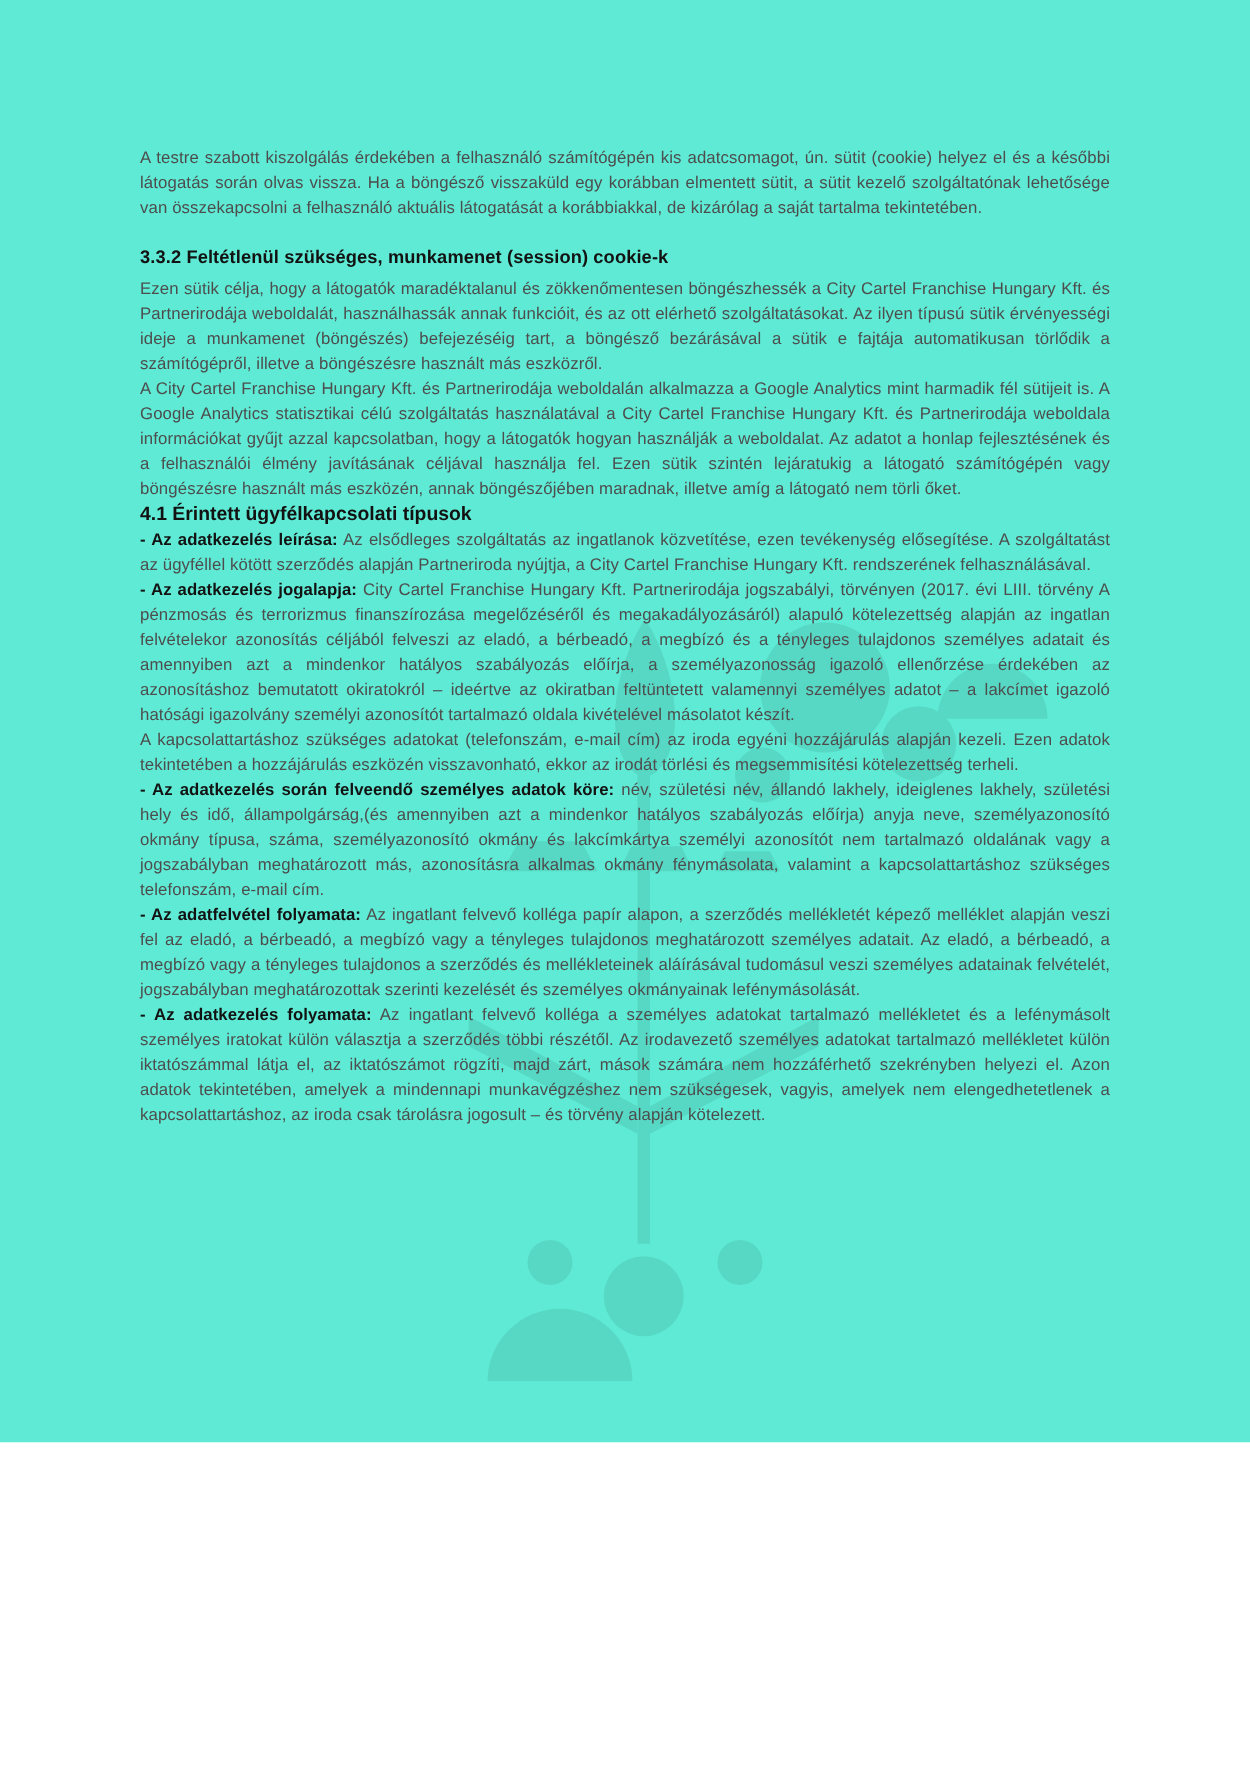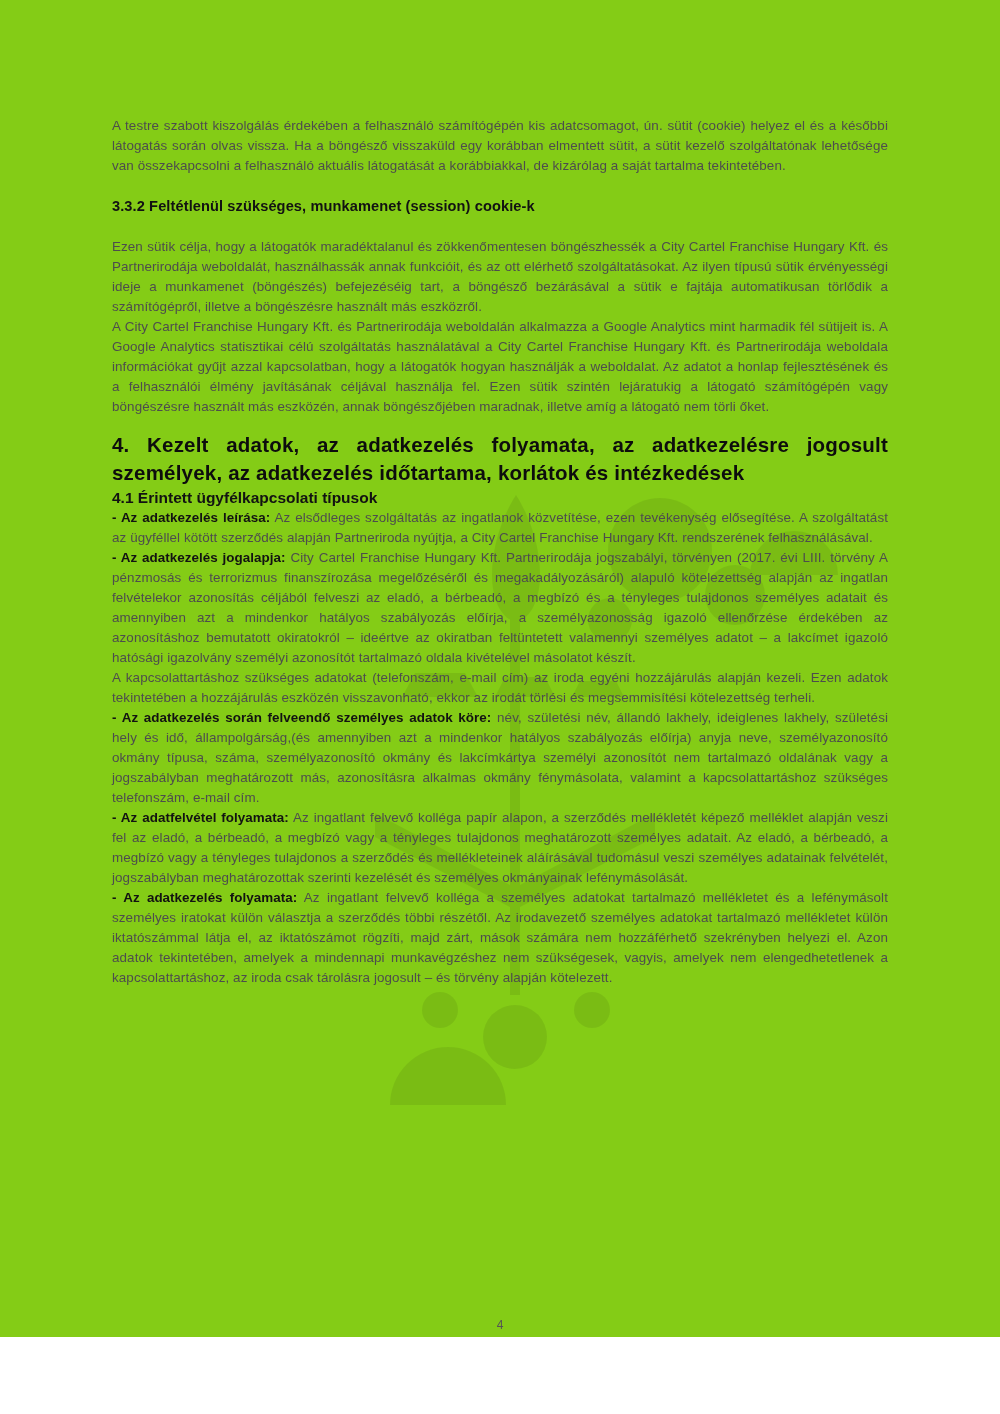--- a/index.html
+++ b/index.html
@@ -1,22 +1,22 @@
 <!DOCTYPE html>
 <html lang="hu"><head>
 <meta charset="utf-8">
 <style>
   * { margin: 0; padding: 0; box-sizing: border-box; }
   html, body { background: #ffffff; }
   .page {
     position: relative;
     width: 1000px;
-    height: 1337px;
+    height: 1154px;
     margin: 0 auto;
-    background: #84cc16;
+    background: #5eead4;
     overflow: hidden;
     font-family: "Liberation Sans", "DejaVu Sans", sans-serif;
   }
   .watermark {
     position: absolute;
     left: 280px;
     top: 425px;
     width: 560px;
     height: 680px;
     z-index: 0;
@@ -38,21 +38,21 @@
     text-align: justify;
   }
   .intro { margin: 0; }
   .h-sub {
     font-size: 14.6px;
     line-height: 21px;
     font-weight: 700;
     color: #121212;
     letter-spacing: 0.1px;
   }
-  .h-sub-332 { margin-top: 20px; margin-bottom: 20px; }
+  .h-sub-332 { margin-top: 20px; margin-bottom: 4px; }
   .h-sub-333 { margin-top: 18px; margin-bottom: 4px; }
   .h-main {
     margin-top: 14px;
     font-size: 20.5px;
     line-height: 28px;
     font-weight: 700;
     color: #0d0d0d;
     text-align: justify;
     letter-spacing: 0.2px;
   }
@@ -120,21 +120,20 @@
 
   <div class="content">
 
     <p class="body-text intro">A testre szabott kiszolgálás érdekében a felhasználó számítógépén kis adatcsomagot, ún. sütit (cookie) helyez el és a későbbi látogatás során olvas vissza. Ha a böngésző visszaküld egy korábban elmentett sütit, a sütit kezelő szolgáltatónak lehetősége van összekapcsolni a felhasználó aktuális látogatását a korábbiakkal, de kizárólag a saját tartalma tekintetében.</p>
 
     <h3 class="h-sub h-sub-332">3.3.2 Feltétlenül szükséges, munkamenet (session) cookie-k</h3>
     <p class="body-text">Ezen sütik célja, hogy a látogatók maradéktalanul és zökkenőmentesen böngészhessék a City Cartel Franchise Hungary Kft. és Partnerirodája weboldalát, használhassák annak funkcióit, és az ott elérhető szolgáltatásokat. Az ilyen típusú sütik érvényességi ideje a munkamenet (böngészés) befejezéséig tart, a böngésző bezárásával a sütik e fajtája automatikusan törlődik a számítógépről, illetve a böngészésre használt más eszközről.</p>
 
     <p class="body-text">A City Cartel Franchise Hungary Kft. és Partnerirodája weboldalán alkalmazza a Google Analytics mint harmadik fél sütijeit is. A Google Analytics statisztikai célú szolgáltatás használatával a City Cartel Franchise Hungary Kft. és Partnerirodája weboldala információkat gyűjt azzal kapcsolatban, hogy a látogatók hogyan használják a weboldalat. Az adatot a honlap fejlesztésének és a felhasználói élmény javításának céljával használja fel. Ezen sütik szintén lejáratukig a látogató számítógépén vagy böngészésre használt más eszközén, annak böngészőjében maradnak, illetve amíg a látogató nem törli őket.</p>
 
-    <h1 class="h-main">4. Kezelt adatok, az adatkezelés folyamata, az adatkezelésre jogosult személyek, az adatkezelés időtartama, korlátok és intézkedések</h1>
 
     <h2 class="h-41">4.1 Érintett ügyfélkapcsolati típusok</h2>
 
 
     <div class="paragraphs body-text">
       <p><strong>- Az adatkezelés leírása:</strong><span> Az elsődleges szolgáltatás az ingatlanok közvetítése, ezen tevékenység elősegítése. A szolgáltatást az ügyféllel kötött szerződés alapján Partneriroda nyújtja, a City Cartel Franchise Hungary Kft. rendszerének felhasználásával.</span></p>
       <p><strong>- Az adatkezelés jogalapja:</strong><span> City Cartel Franchise Hungary Kft. Partnerirodája jogszabályi, törvényen (2017. évi LIII. törvény A pénzmosás és terrorizmus finanszírozása megelőzéséről és megakadályozásáról) alapuló kötelezettség alapján az ingatlan felvételekor azonosítás céljából felveszi az eladó, a bérbeadó, a megbízó és a tényleges tulajdonos személyes adatait és amennyiben azt a mindenkor hatályos szabályozás előírja, a személyazonosság igazoló ellenőrzése érdekében az azonosításhoz bemutatott okiratokról – ideértve az okiratban feltüntetett valamennyi személyes adatot – a lakcímet igazoló hatósági igazolvány személyi azonosítót tartalmazó oldala kivételével másolatot készít.</span></p>
       <p><strong></strong><span>A kapcsolattartáshoz szükséges adatokat (telefonszám, e-mail cím) az iroda egyéni hozzájárulás alapján kezeli. Ezen adatok tekintetében a hozzájárulás eszközén visszavonható, ekkor az irodát törlési és megsemmisítési kötelezettség terheli.</span></p>
       <p><strong>- Az adatkezelés során felveendő személyes adatok köre:</strong><span> név, születési név, állandó lakhely, ideiglenes lakhely, születési hely és idő, állampolgárság,(és amennyiben azt a mindenkor hatályos szabályozás előírja) anyja neve, személyazonosító okmány típusa, száma, személyazonosító okmány és lakcímkártya személyi azonosítót nem tartalmazó oldalának vagy a jogszabályban meghatározott más, azonosításra alkalmas okmány fénymásolata, valamint a kapcsolattartáshoz szükséges telefonszám, e-mail cím.</span></p>
       <p><strong>- Az adatfelvétel folyamata:</strong><span> Az ingatlant felvevő kolléga papír alapon, a szerződés mellékletét képező melléklet alapján veszi fel az eladó, a bérbeadó, a megbízó vagy a tényleges tulajdonos meghatározott személyes adatait. Az eladó, a bérbeadó, a megbízó vagy a tényleges tulajdonos a szerződés és mellékleteinek aláírásával tudomásul veszi személyes adatainak felvételét, jogszabályban meghatározottak szerinti kezelését és személyes okmányainak lefénymásolását.</span></p>

